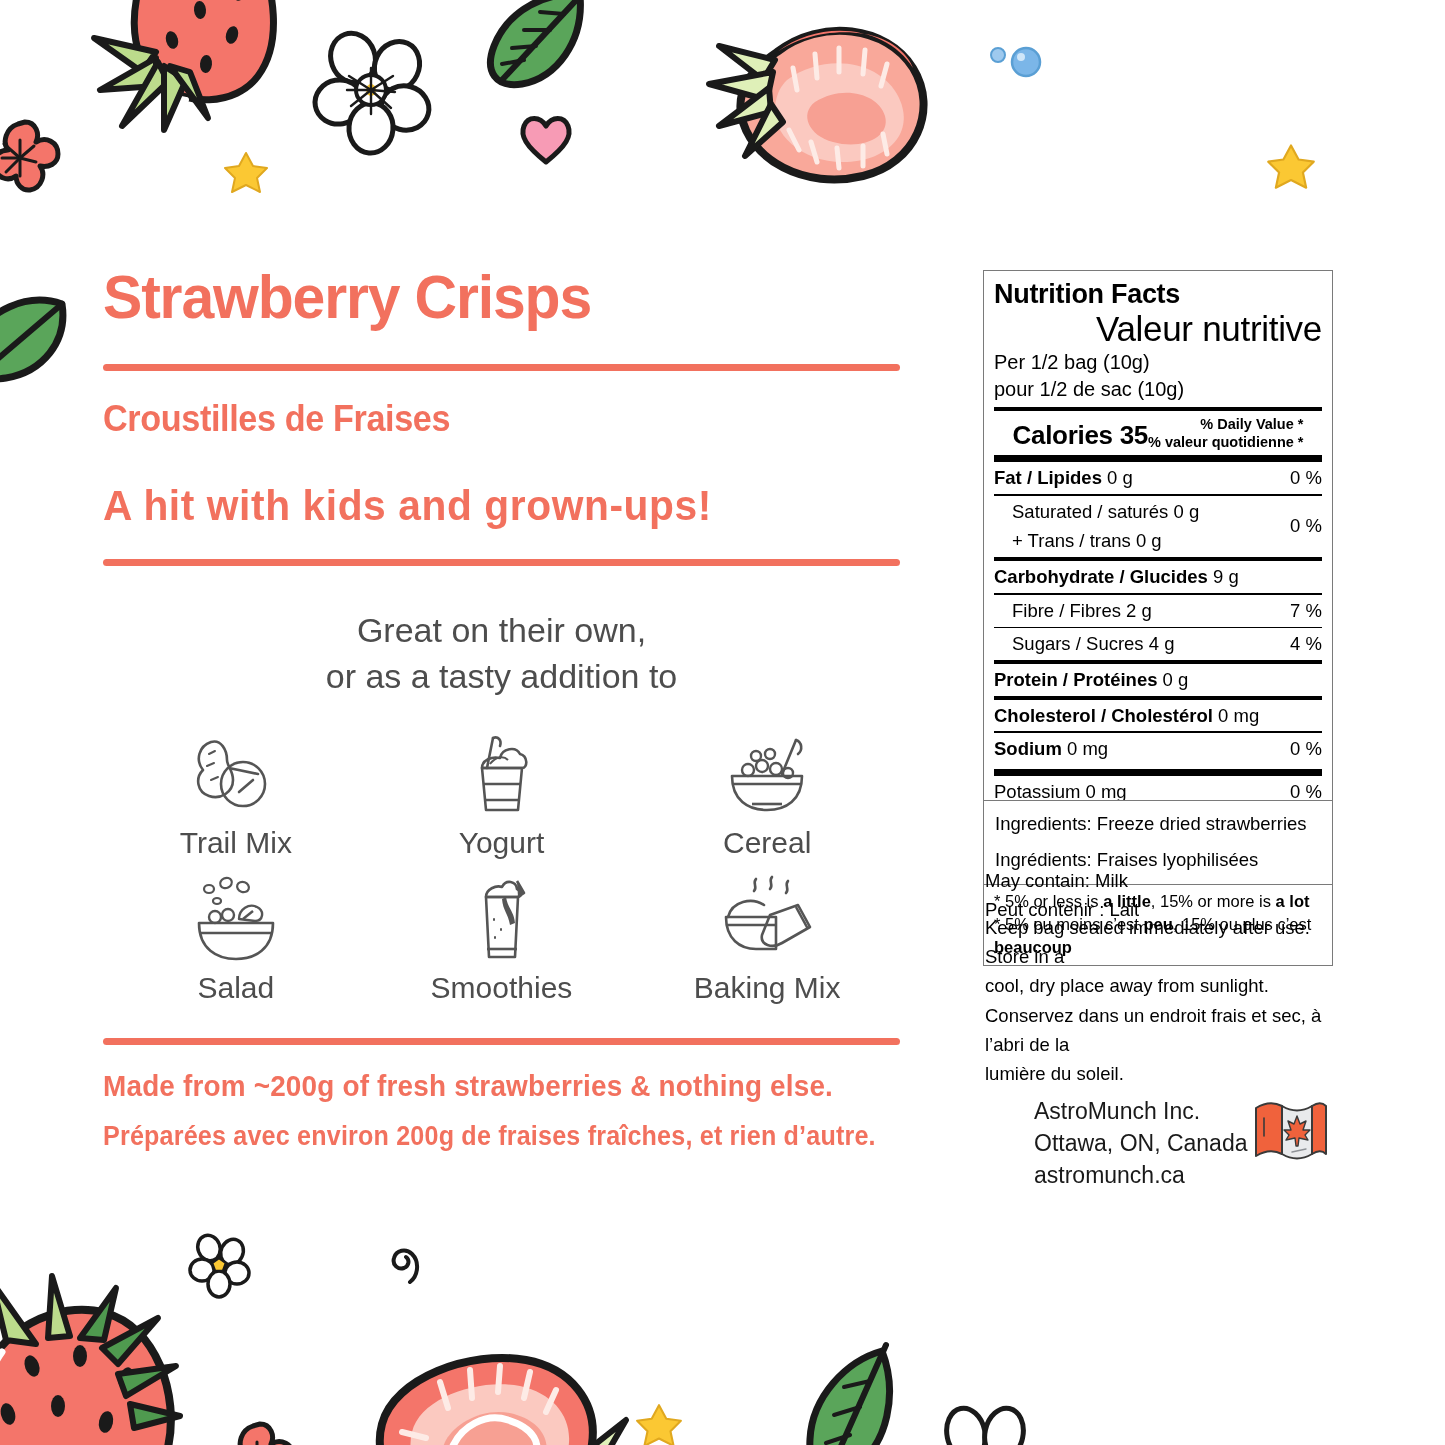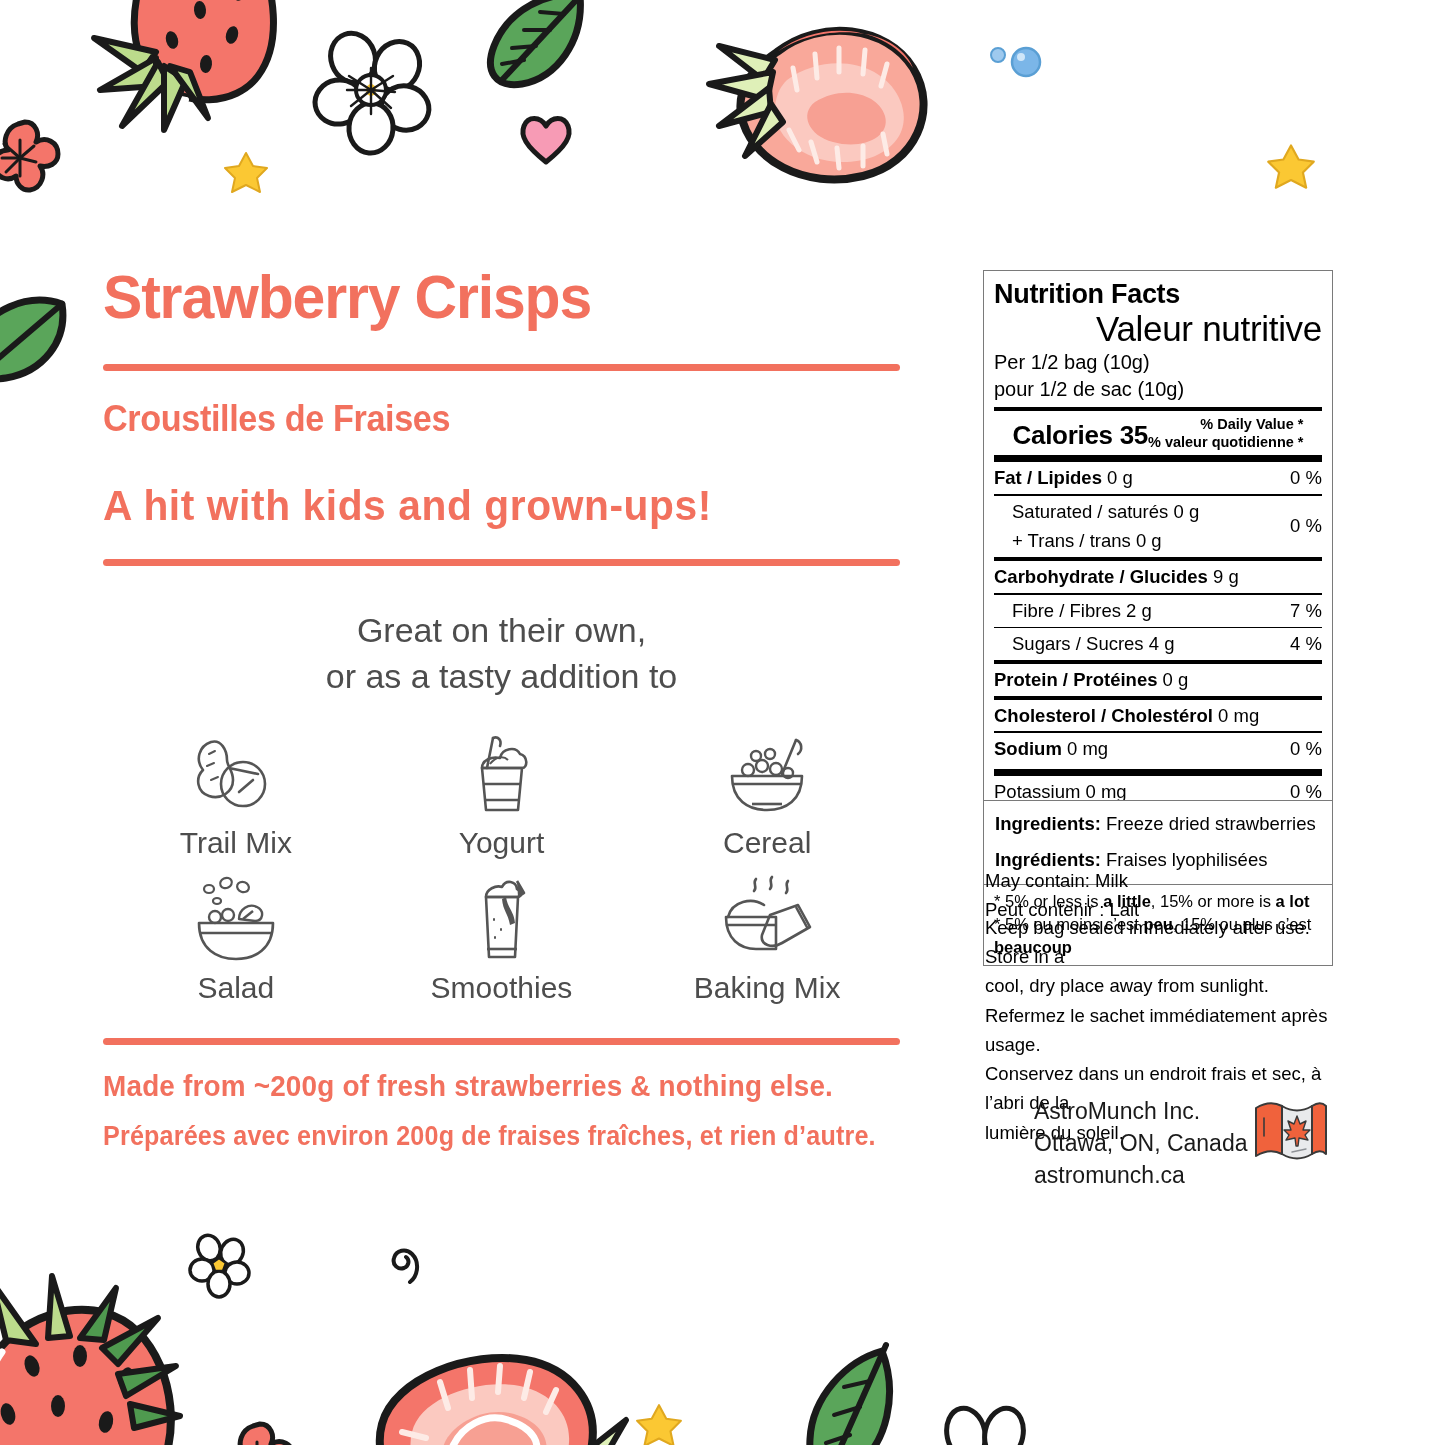--- a/index.html
+++ b/index.html
@@ -102,21 +102,21 @@
   .foot { font-size:16.5px; line-height:1.38; padding-top:5px; }
   .foot b { font-weight:700;text-align:right; }
 
   .ing-box {
     position:absolute; left:983px; top:800px; width:350px;
     border:1.5px solid #7a7a7a; background:#fff;
     padding: 9px 11px 10px 11px; color:#000;
   }
   .ing-line { font-size:18.5px; line-height:1.5; }
   .ing-line + .ing-line { margin-top:8px; }
-  .ing-line b { font-weight:700;margin-top:20px; }
+  .ing-line b { font-weight:400;margin-top:20px; }
 
   .may { position:absolute; left:985px; top:863px; width:360px; color:#000; }
   .may div { font-size:18.5px; line-height:1.58; }
 
   .store { position:absolute; left:985px; top:913px; width:350px; color:#000; }
   .store div { font-size:18.5px; line-height:1.58; }
 
   .company { position:absolute; left:1034px; top:1095px; color:#1a1a1a; }
   .company div { font-size:23px; line-height:1.4; }
 
@@ -568,21 +568,20 @@
   </div>
 
   <div class="may" style="top:866px;">
     <div>May contain: Milk</div>
     <div>Peut contenir : Lait</div>
   </div>
 
   <div class="store">
     <div>Keep bag sealed immediately after use. Store in a</div>
     <div>cool, dry place away from sunlight.</div>
-    <div>Refermez le sachet immédiatement après usage.</div>
     <div>Conservez dans un endroit frais et sec, à l’abri de la</div>
     <div>lumière du soleil.</div>
   </div>
 
   <div class="company">
     <div>AstroMunch Inc.</div>
     <div>Ottawa, ON, Canada</div>
     <div>astromunch.ca</div>
   </div>
 

